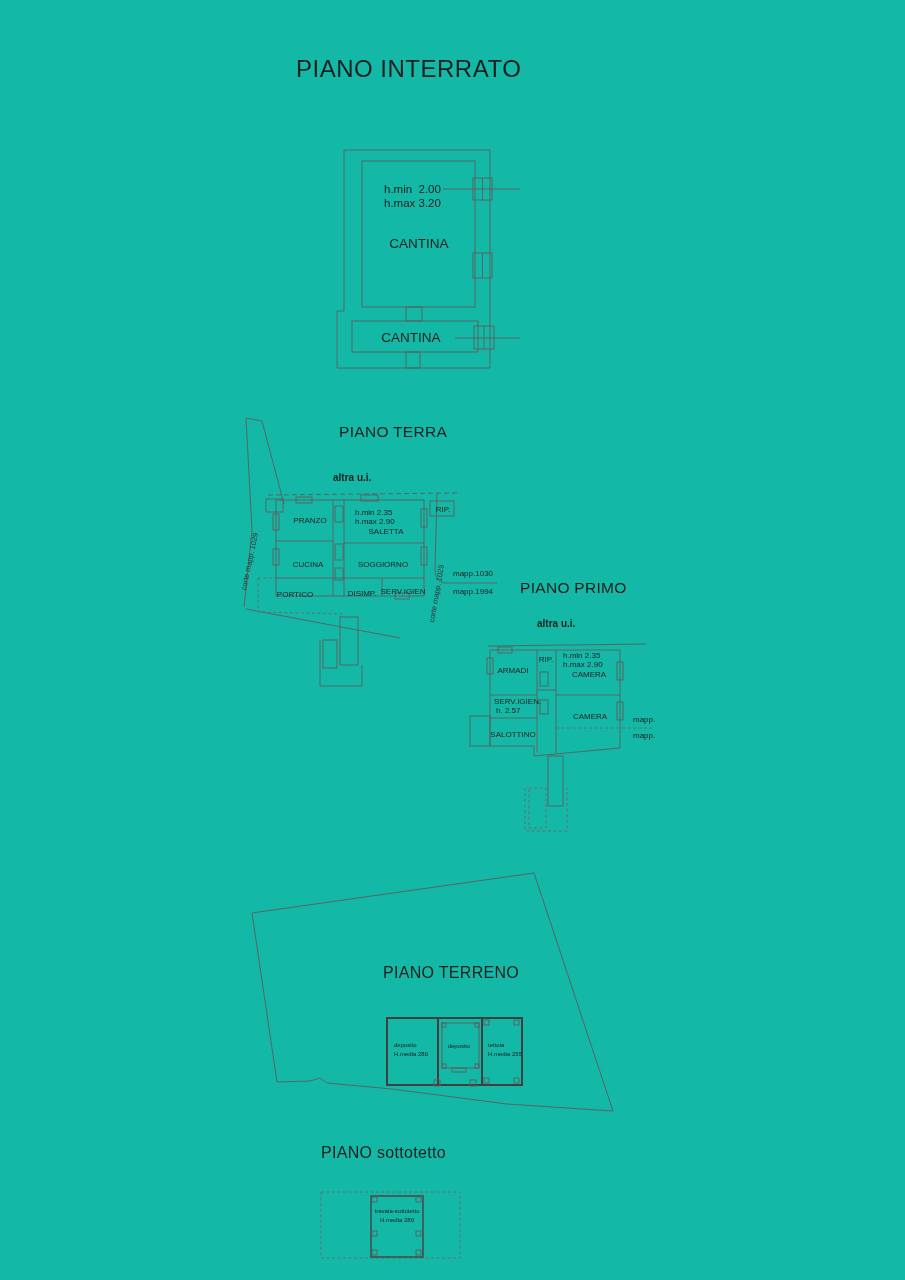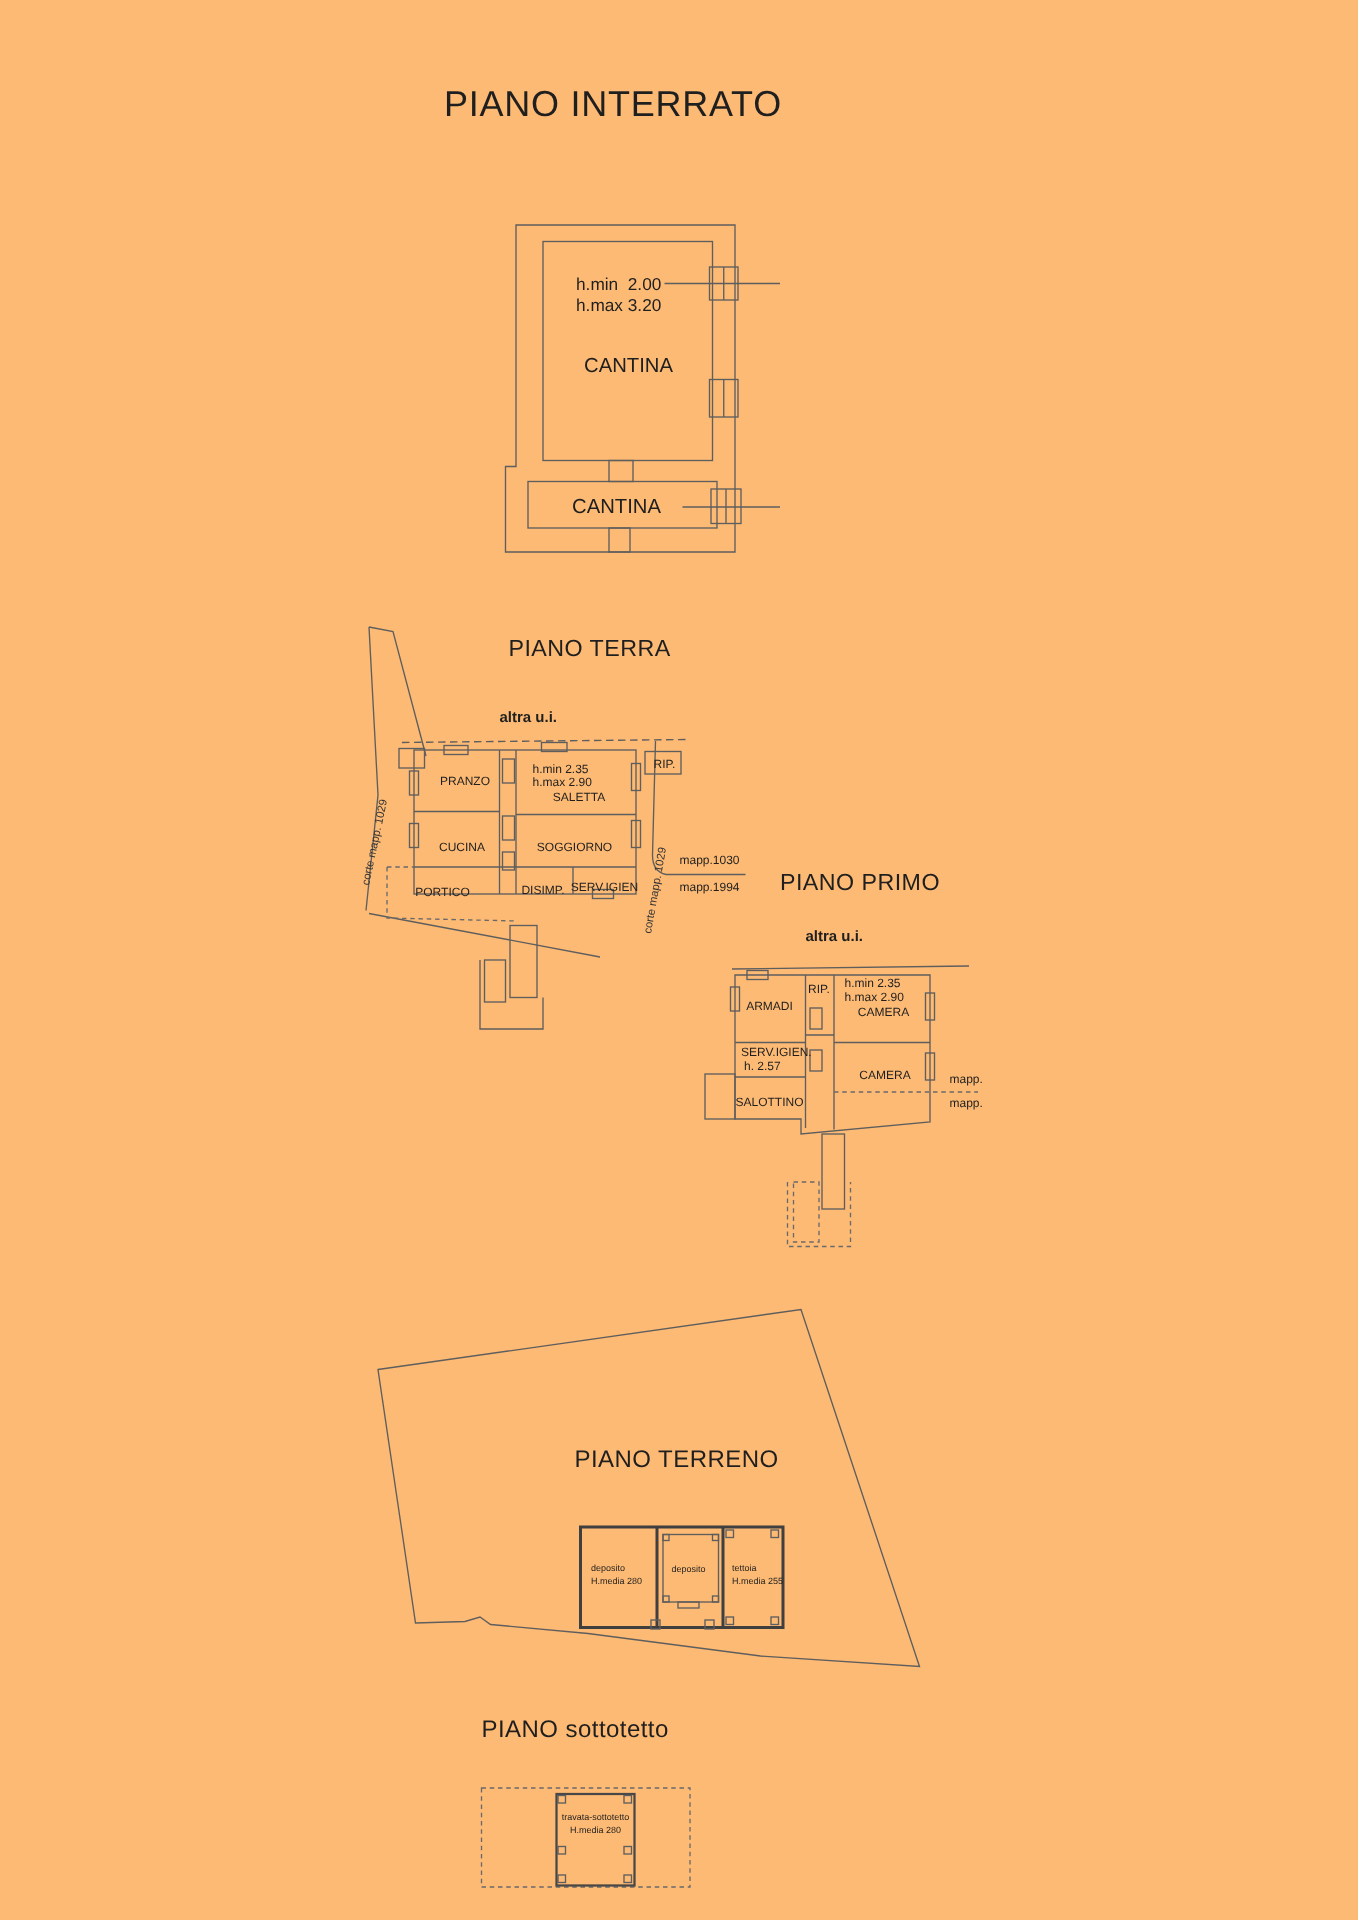--- a/index.html
+++ b/index.html
@@ -1,16 +1,16 @@
 <!DOCTYPE html>
 <html><head>
 <meta charset="utf-8">
 <style>
   html,body{margin:0;padding:0;background:#ffffff;}
-  .page{position:relative;width:905px;height:1280px;background:#fdba74;overflow:hidden;
+  .page{position:relative;width:905px;height:1280px;background:#14b8a6;overflow:hidden;
         font-family:"Liberation Sans",sans-serif;}
   svg{display:block;}
   svg text{font-family:"Liberation Sans",sans-serif;fill:#1f1f1f;white-space:pre;}
   .t-main{font-size:24px;letter-spacing:.5px;}
   .t-sec{font-size:15.5px;letter-spacing:.3px;}
   .t-sec16{font-size:16px;letter-spacing:.3px;}
   .t-sub{font-size:10px;font-weight:bold;}
   .t-h{font-size:11.5px;}
   .t-big{font-size:13.5px;text-anchor:middle;}
   .t-room{font-size:8px;}

